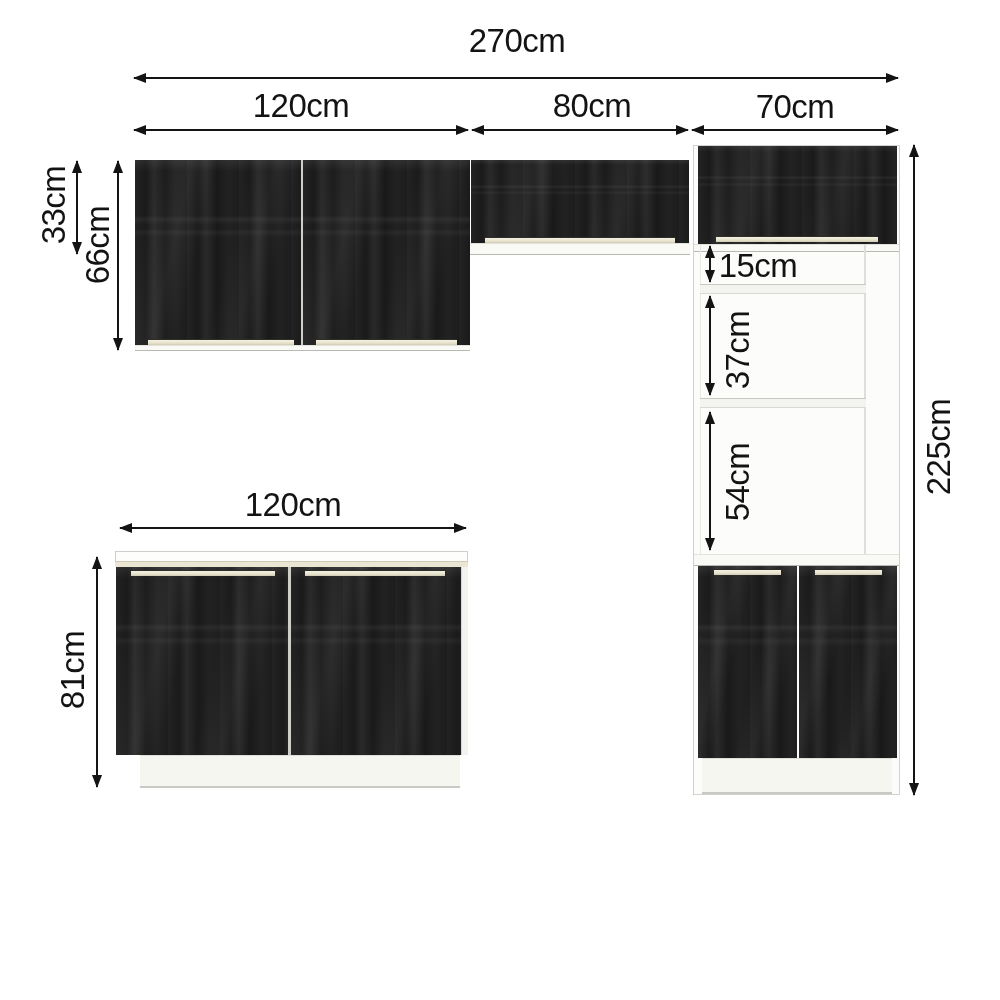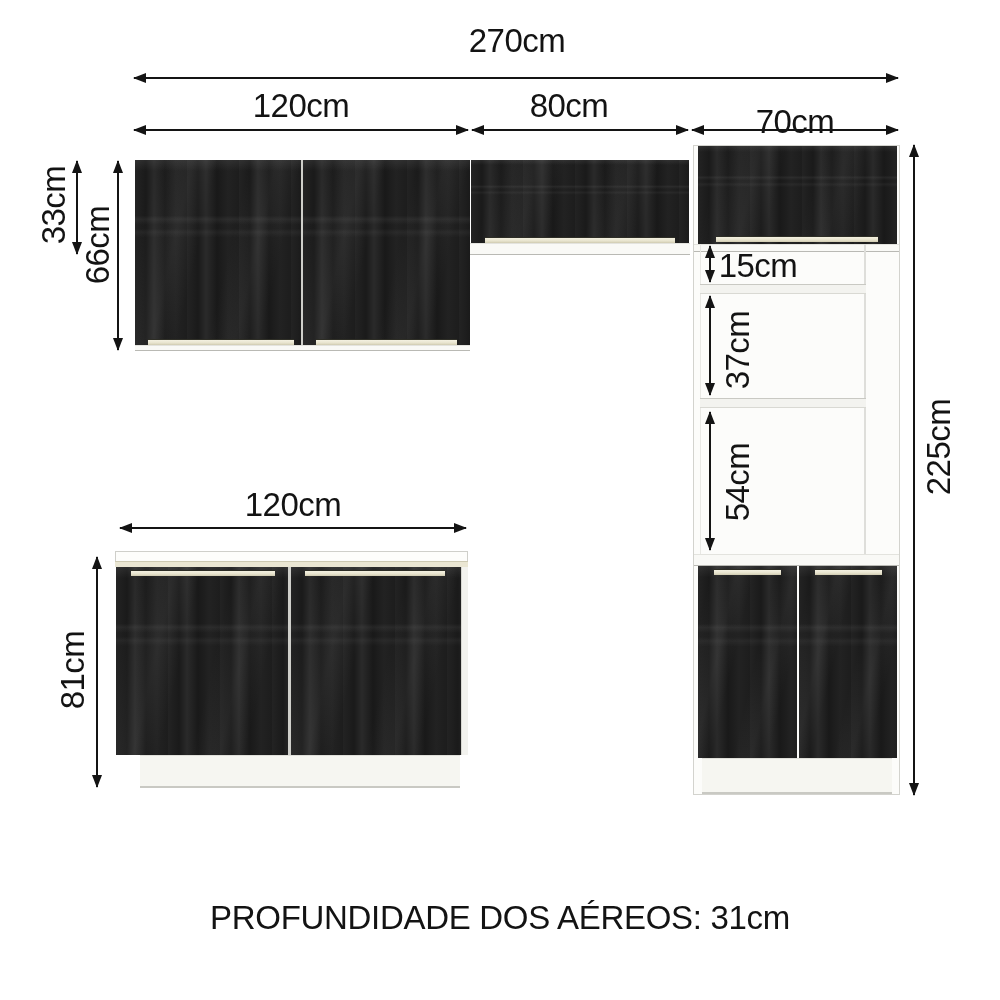--- a/index.html
+++ b/index.html
@@ -62,27 +62,27 @@
     <div class="head w"></div>
     <div class="head e"></div>
   </div>
 
   <span class="dlabel" style="left:301px;top:105px">120cm</span>
   <div class="arrow h" style="left:134px;top:129px;width:334px">
     <div class="head w"></div>
     <div class="head e"></div>
   </div>
 
-  <span class="dlabel" style="left:569px;top:105px">80cm</span>
+  <span class="dlabel" style="left:592px;top:105px">80cm</span>
   <div class="arrow h" style="left:472px;top:129px;width:216px">
     <div class="head w"></div>
     <div class="head e"></div>
   </div>
 
-  <span class="dlabel" style="left:795px;top:121px">70cm</span>
+  <span class="dlabel" style="left:795px;top:106px">70cm</span>
   <div class="arrow h" style="left:692px;top:129px;width:206px">
     <div class="head w"></div>
     <div class="head e"></div>
   </div>
 
   <span class="dlabel vert" style="left:53px;top:205px">33cm</span>
   <div class="arrow v" style="left:76px;top:161px;height:93px">
     <div class="head n"></div>
     <div class="head s"></div>
   </div>
@@ -167,15 +167,14 @@
     <div class="rim-edge" style="left:0;top:10px;width:353px;height:6px"></div>
     <div style="position:absolute;left:1px;top:16px;width:345px;height:188px;background:#cfcfca"></div>
     <div class="door" style="left:1px;top:16px;width:172px;height:188px"></div>
     <div class="door" style="left:176px;top:16px;width:170px;height:188px"></div>
     <div class="handle" style="left:16px;top:19px;width:144px"></div>
     <div class="handle" style="left:190px;top:19px;width:140px"></div>
     <div class="sidepanel" style="left:346px;top:16px;width:7px;height:188px"></div>
     <div class="plinth" style="left:25px;top:204px;width:320px;height:33px"></div>
   </div>
 
-  <div class="footer-line" style="top:897px">PROFUNDIDADE DOS AÉREOS: 31cm</div>
 
 </div>
 
 </body></html>

